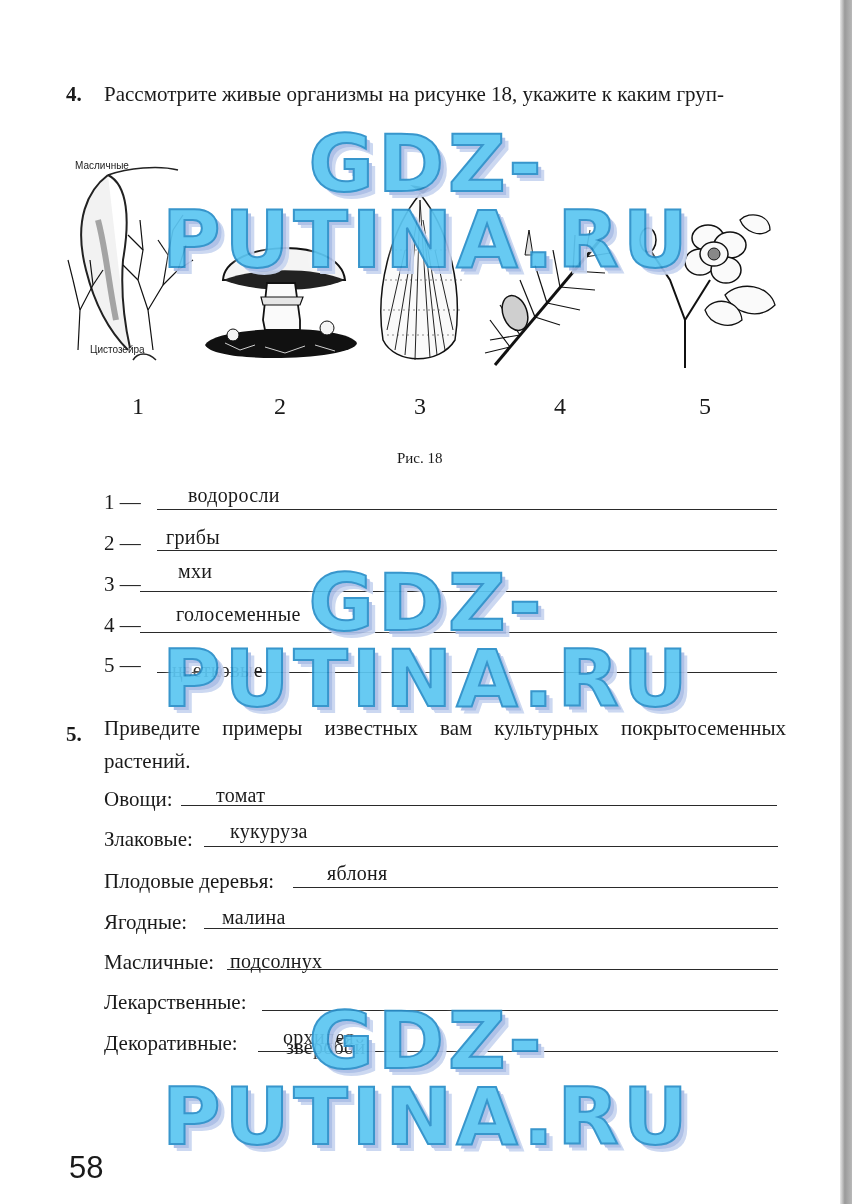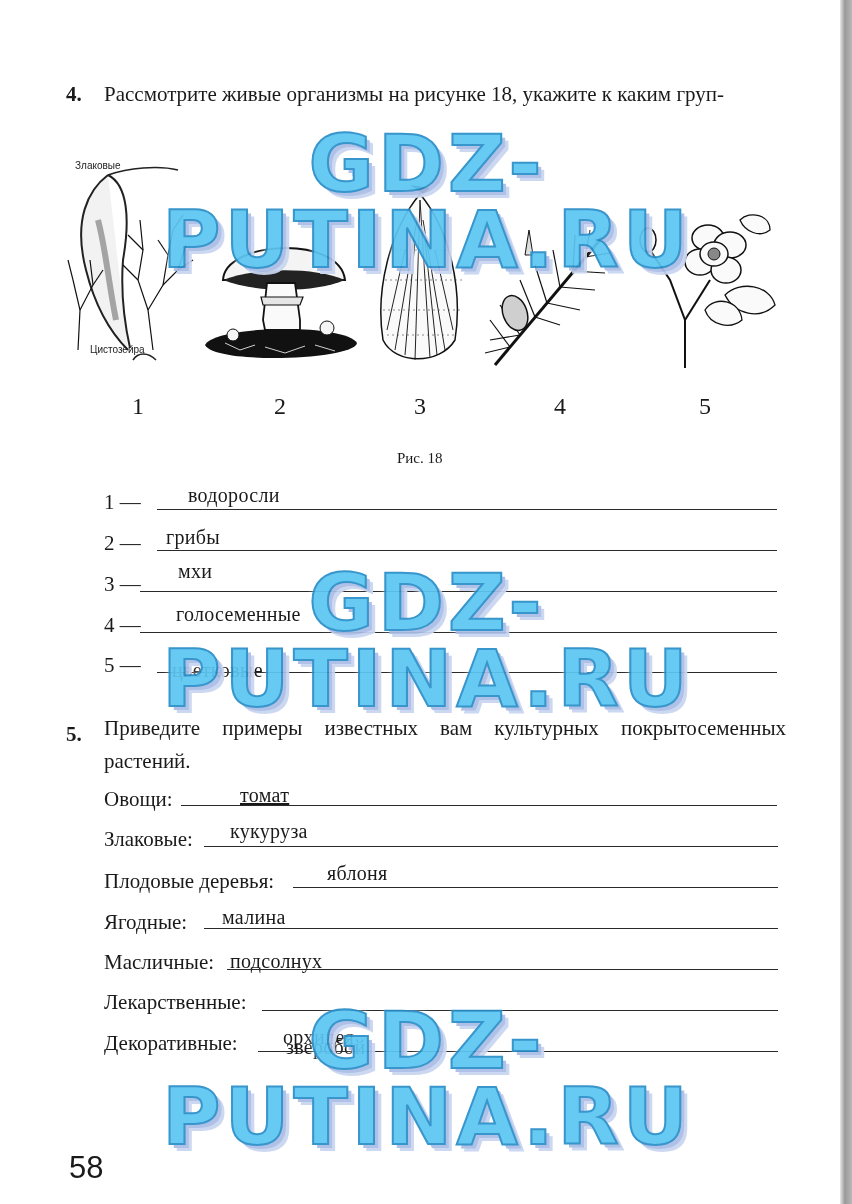--- a/index.html
+++ b/index.html
@@ -41,21 +41,21 @@
 </head>
 <body>
 
 <div class="spine"></div>
 
 <div class="abs task-num" style="left:66px; top:82px;">4.</div>
 <div class="abs task-text" style="left:104px; top:78px; width:680px;">
   <div>Рассмотрите живые организмы на рисунке 18, укажите к каким груп-</div>
 </div>
 
-<div class="abs small-label" style="left:75px; top:160px;">Злаковые</div>
+<div class="abs small-label" style="left:75px; top:160px;">Масличные</div>
 
 <svg class="illus" style="left:68px; top:160px;" width="130" height="210" viewBox="0 0 130 210">
   <path d="M40 15 C 20 30, 5 60, 18 110 C 28 150, 45 175, 60 190" stroke="#222" stroke-width="2" fill="#f2f2f2"></path>
   <path d="M40 15 C 60 25, 62 60, 55 100 C 52 140, 58 170, 62 188" stroke="#222" stroke-width="2" fill="none"></path>
   <path d="M30 60 C 38 90, 40 120, 48 160" stroke="#555" stroke-width="6" fill="none" opacity="0.5"></path>
   <path d="M40 15 C 60 8, 90 5, 110 10" stroke="#222" stroke-width="1.5" fill="none"></path>
   <g stroke="#111" stroke-width="1.2" fill="none">
     <path d="M85 190 L80 150 L70 120 L75 90 L72 60"></path>
     <path d="M80 150 L95 125 L100 95 L105 70"></path>
     <path d="M95 125 L110 110 L118 85"></path>
@@ -185,21 +185,21 @@
 </div>
 
 <div class="abs task-num" style="left:66px; top:722px;">5.</div>
 <div class="abs task-text" style="left:104px; top:712px; width:682px;">
   <div style="text-align:justify; text-align-last:justify; word-spacing:6px;">Приведите примеры известных вам культурных покрытосеменных</div>
   <div>растений.</div>
 </div>
 
 <div>
   <div class="ans-label" style="left:104px; top:787px;">Овощи:</div>
-  <div class="ans-value ans-value-serif" style="left:240px; top:784px;text-decoration:underline;">томат</div>
+  <div class="ans-value ans-value-serif" style="left:216px; top:784px;">томат</div>
   <div class="ans-line" style="left:181px; top:805px; width:596px;"></div>
 </div>
 <div>
   <div class="ans-label" style="left:104px; top:827px;">Злаковые:</div>
   <div class="ans-value ans-value-serif" style="left:230px; top:820px;">кукуруза</div>
   <div class="ans-line" style="left:204px; top:846px; width:574px;"></div>
 </div>
 <div>
   <div class="ans-label" style="left:104px; top:869px;text-align:right;">Плодовые деревья:</div>
   <div class="ans-value ans-value-serif" style="left:327px; top:862px;">яблоня</div>

